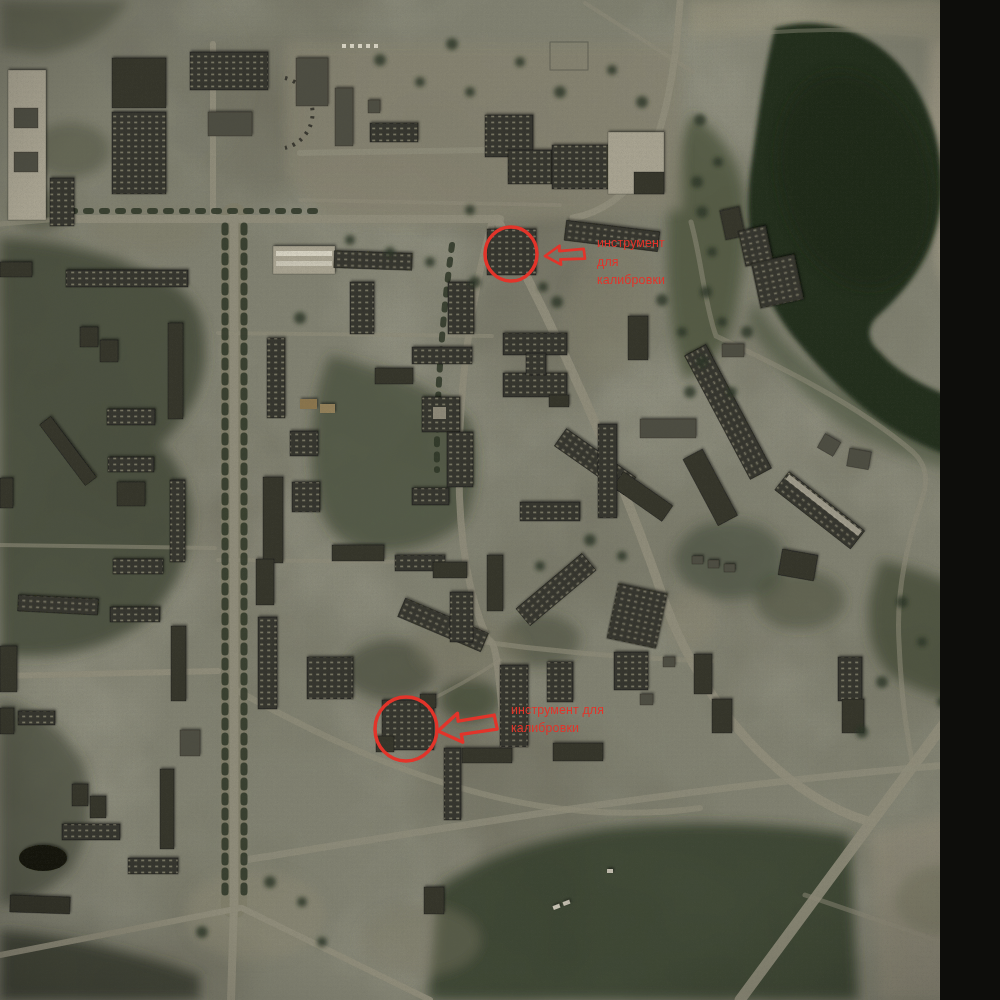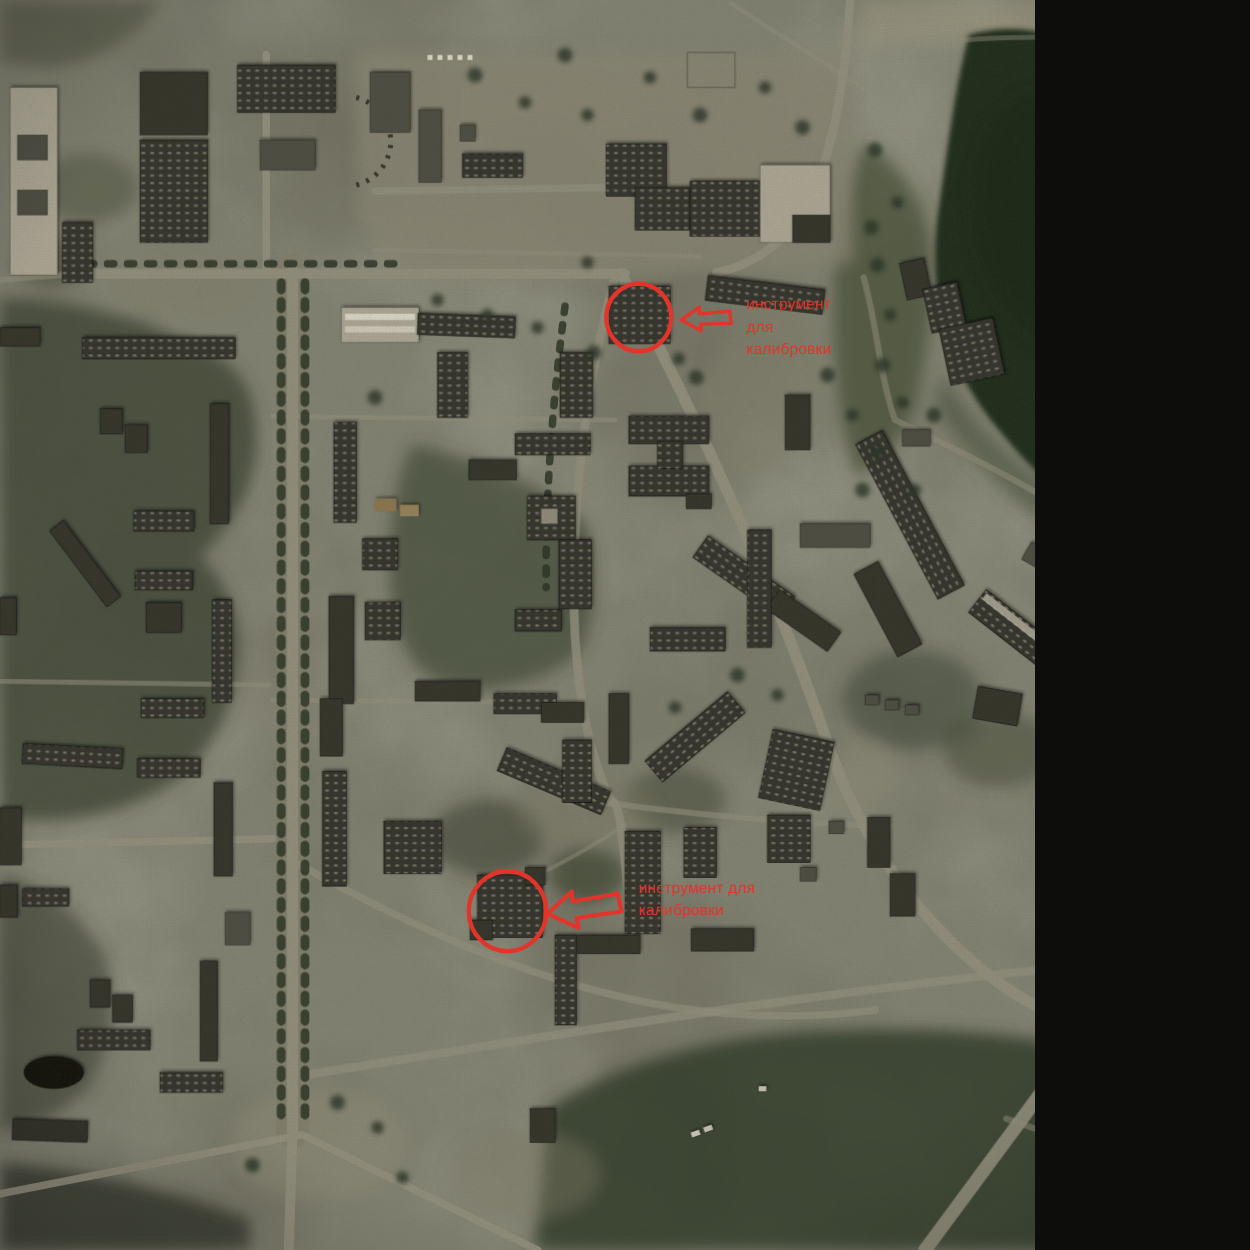--- a/index.html
+++ b/index.html
@@ -1,16 +1,16 @@
 <!DOCTYPE html>
 <html style="--terrain: #6a6859; --forest: #3a4230; --water: #232d1e; --road: #8f8c7a; --plaza: #868371; --building-dark: #34342c; --building-light: #a8a391; --shore-light: #a09a85; --ann-color: #e2342a;"><head>
 <meta charset="utf-8">
 <style>
   html,body{margin:0;padding:0;background:#0d0d0b;}
-  .stage{width:828px;height:1000px;position:relative;overflow:hidden;background:var(--terrain,#6a6859);}
+  .stage{width:940px;height:1000px;position:relative;overflow:hidden;background:var(--terrain,#6a6859);}
   svg{display:block;}
   .terrain-base{fill:var(--terrain,#6a6859);}
   .water{fill:var(--water,#232d1e);}
   .rd{stroke:var(--road,#8f8c7a);fill:none;stroke-linecap:round;}
   .rdw{stroke:#807d69;fill:none;stroke-linecap:round;}
   .bd{fill:var(--building-dark,#34342c);stroke:rgba(0,0,0,.38);stroke-width:.7;}
   .bm{fill:#4e4d42;stroke:rgba(0,0,0,.35);stroke-width:.6;}
   .bl{fill:var(--building-light,#a8a391);stroke:rgba(0,0,0,.3);stroke-width:.6;}
   .pd{fill:url(#pd);stroke:rgba(0,0,0,.42);stroke-width:.8;}
   .trow{stroke:#2d3526;fill:none;stroke-linecap:round;opacity:.85;}

